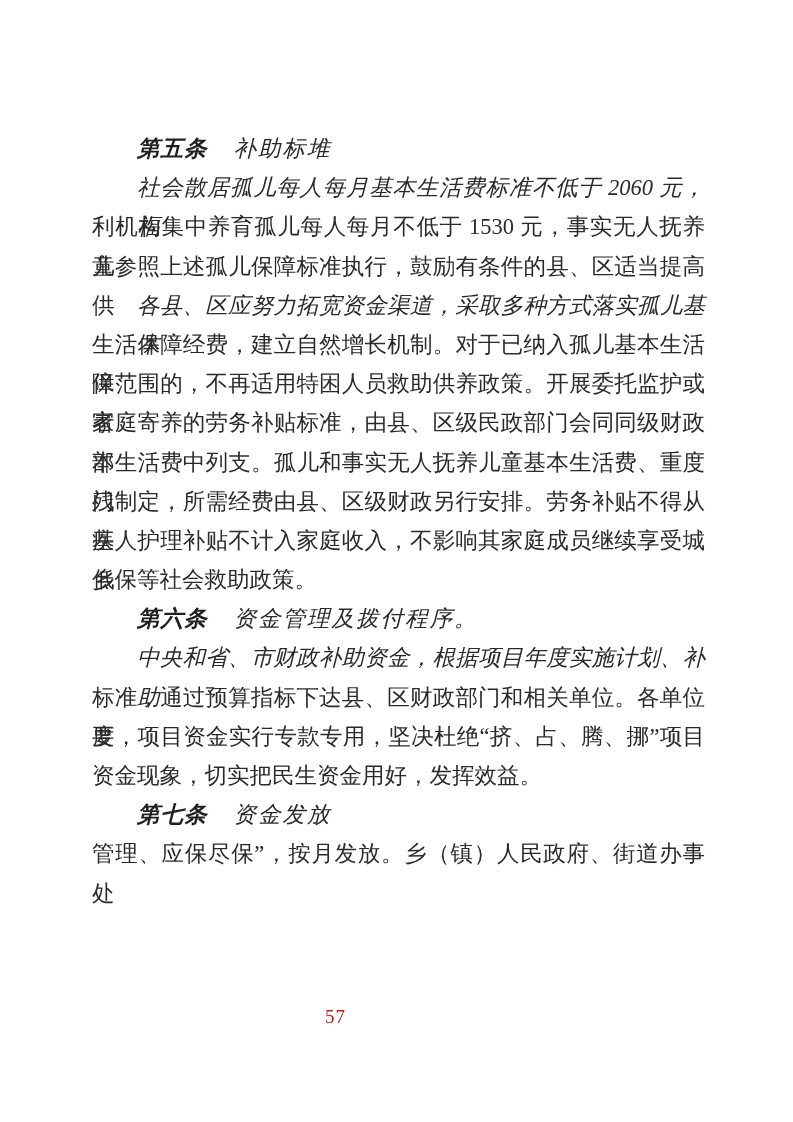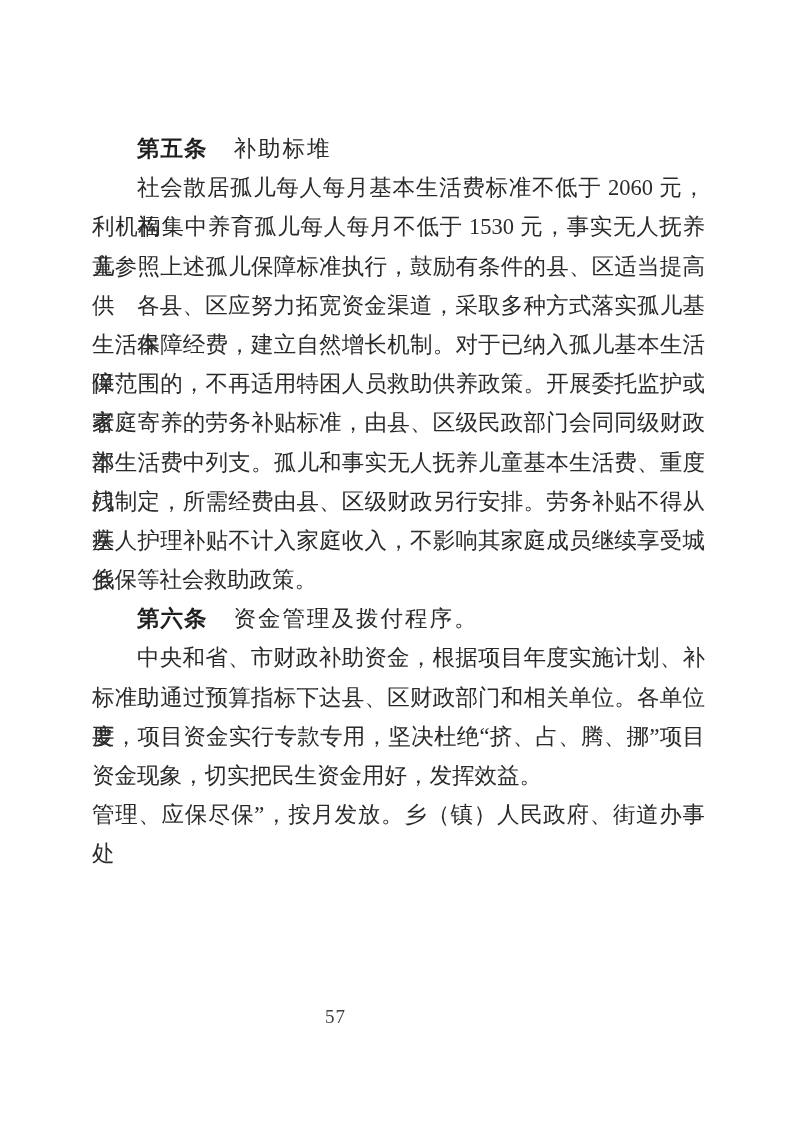--- a/index.html
+++ b/index.html
@@ -29,20 +29,21 @@
     white-space: nowrap;
     overflow: visible;
   }
   .line.fill {
     white-space: normal;
     text-align: justify;
     text-align-last: justify;
   }
   .line.indent {
     padding-left: 45px;
+    font-style: italic;
   }
   .heading .article-num {
     font-family: "Liberation Sans", "DejaVu Sans", sans-serif;
     font-weight: 700;
     letter-spacing: 1px;
     margin-right: 26px;
     color: #1f1f1f;
   }
   .heading .article-title {
     letter-spacing: 2px;
@@ -50,21 +51,21 @@
   .page-number {
     position: absolute;
     top: 1002px;
     left: 0;
     width: 671px;
     height: 30px;
     line-height: 30px;
     text-align: center;
     font-size: 19px;
     letter-spacing: 1px;
-    color: #404040;
+    color: #b91c1c;
   }
 </style>
 </head>
 <body>
 
 <div class="page">
   <div class="doc-text">
       <div class="line heading indent"><span class="article-num">第五条</span><span class="article-title">补助标堆</span></div>
       <div class="line body indent fill">社会散居孤儿每人每月基本生活费标准不低于 2060 元，福</div>
       <div class="line body fill">利机构集中养育孤儿每人每月不低于 1530 元，事实无人抚养儿</div>
@@ -75,16 +76,17 @@
       <div class="line body fill">家庭寄养的劳务补贴标准，由县、区级民政部门会同同级财政部</div>
       <div class="line body fill">本生活费中列支。孤儿和事实无人抚养儿童基本生活费、重度残</div>
       <div class="line body fill">门制定，所需经费由县、区级财政另行安排。劳务补贴不得从基</div>
       <div class="line body fill">疾人护理补贴不计入家庭收入，不影响其家庭成员继续享受城乡</div>
       <div class="line body">低保等社会救助政策。</div>
       <div class="line heading indent"><span class="article-num">第六条</span><span class="article-title">资金管理及拨付程序。</span></div>
       <div class="line body indent fill">中央和省、市财政补助资金，根据项目年度实施计划、补助</div>
       <div class="line body fill">标准，通过预算指标下达县、区财政部门和相关单位。各单位要</div>
       <div class="line body fill">度，项目资金实行专款专用，坚决杜绝“挤、占、腾、挪”项目</div>
       <div class="line body">资金现象，切实把民生资金用好，发挥效益。</div>
+      <div class="line heading indent"><span class="article-num">第七条</span><span class="article-title">资金发放</span></div>
       <div class="line body fill">管理、应保尽保”，按月发放。乡（镇）人民政府、街道办事处</div>
     </div>
   <div class="page-number">57</div>
 </div>
 
 </body></html>

